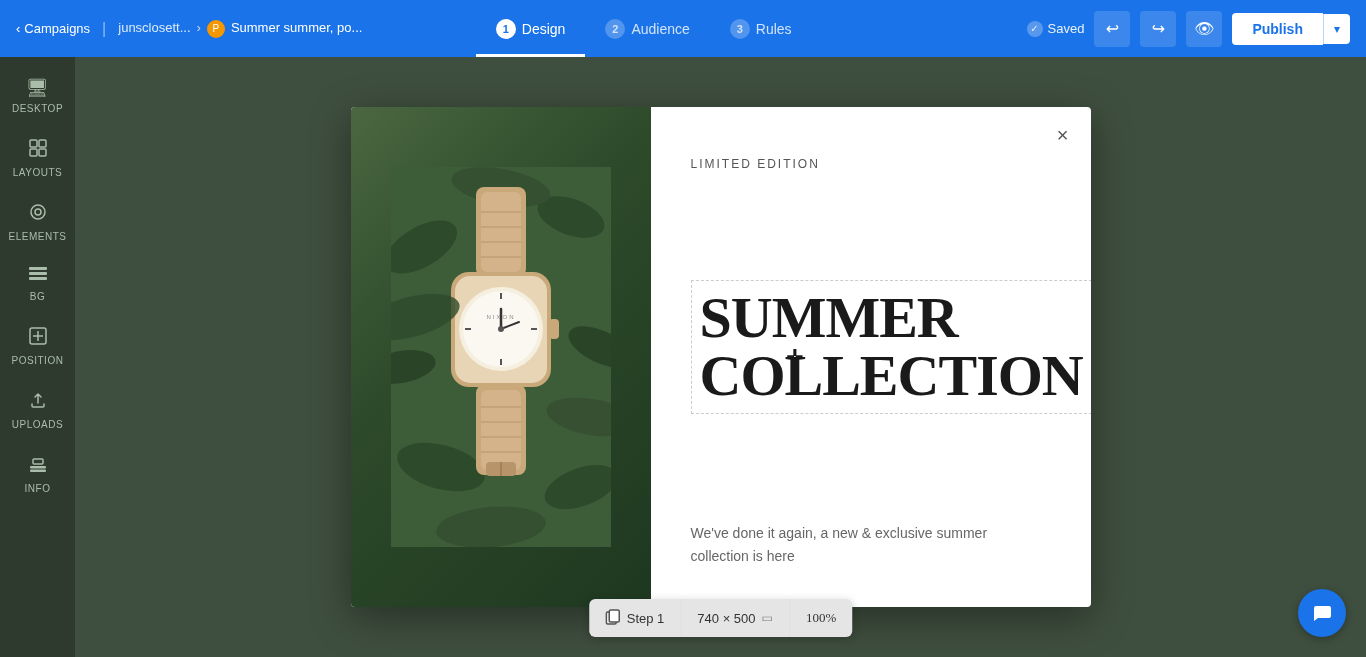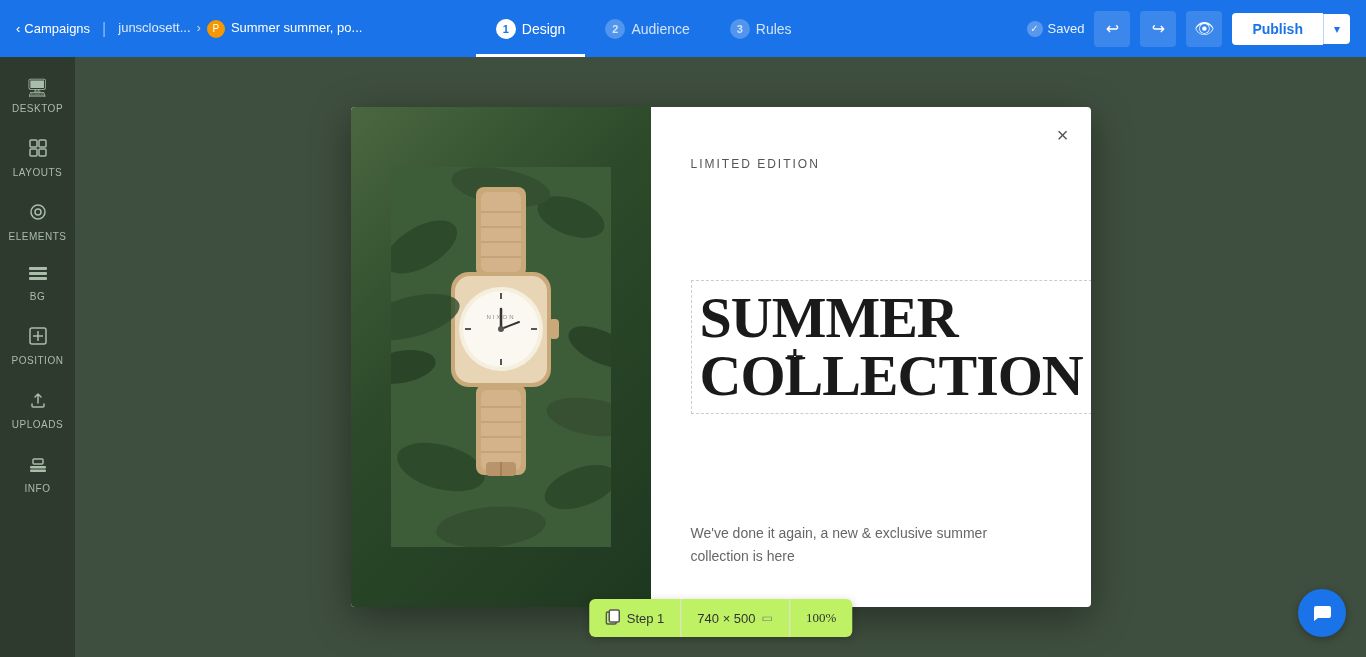--- a/index.html
+++ b/index.html
@@ -103,21 +103,21 @@
       font-weight: 500; letter-spacing: 0.3px;
     }
 
     
     .bottom-bar {
       position: absolute; bottom: 20px; left: 50%; transform: translateX(-50%);
       display: flex; flex-direction: column; align-items: center; gap: 8px;
     }
     .powered-by { font-size: 11px; color: rgba(255,255,255,0.6); }
     .step-controls {
-      background: #bef264; border-radius: 6px; display: flex; align-items: center;
+      background: #e5e5e5; border-radius: 6px; display: flex; align-items: center;
       gap: 0; box-shadow: 0 2px 8px rgba(0,0,0,0.2); overflow: hidden; height: 38px;
     }
     .step-item {
       display: flex; align-items: center; gap: 6px; padding: 0 16px;
       font-size: 13px; color: #333; border-right: 1px solid #e0e0e0; height: 38px;
     }
     .dimensions { padding: 0 16px; font-size: 13px; color: #333; border-right: 1px solid #e0e0e0; height: 38px; display: flex; align-items: center; }
     .dim-icon { margin-left: 6px; font-size: 12px; color: #777; }
     .zoom-level { padding: 0 16px; font-size: 13px; color: #333; height: 38px; display: flex; align-items: center; font-family: Liberation Serif, serif; }
 

